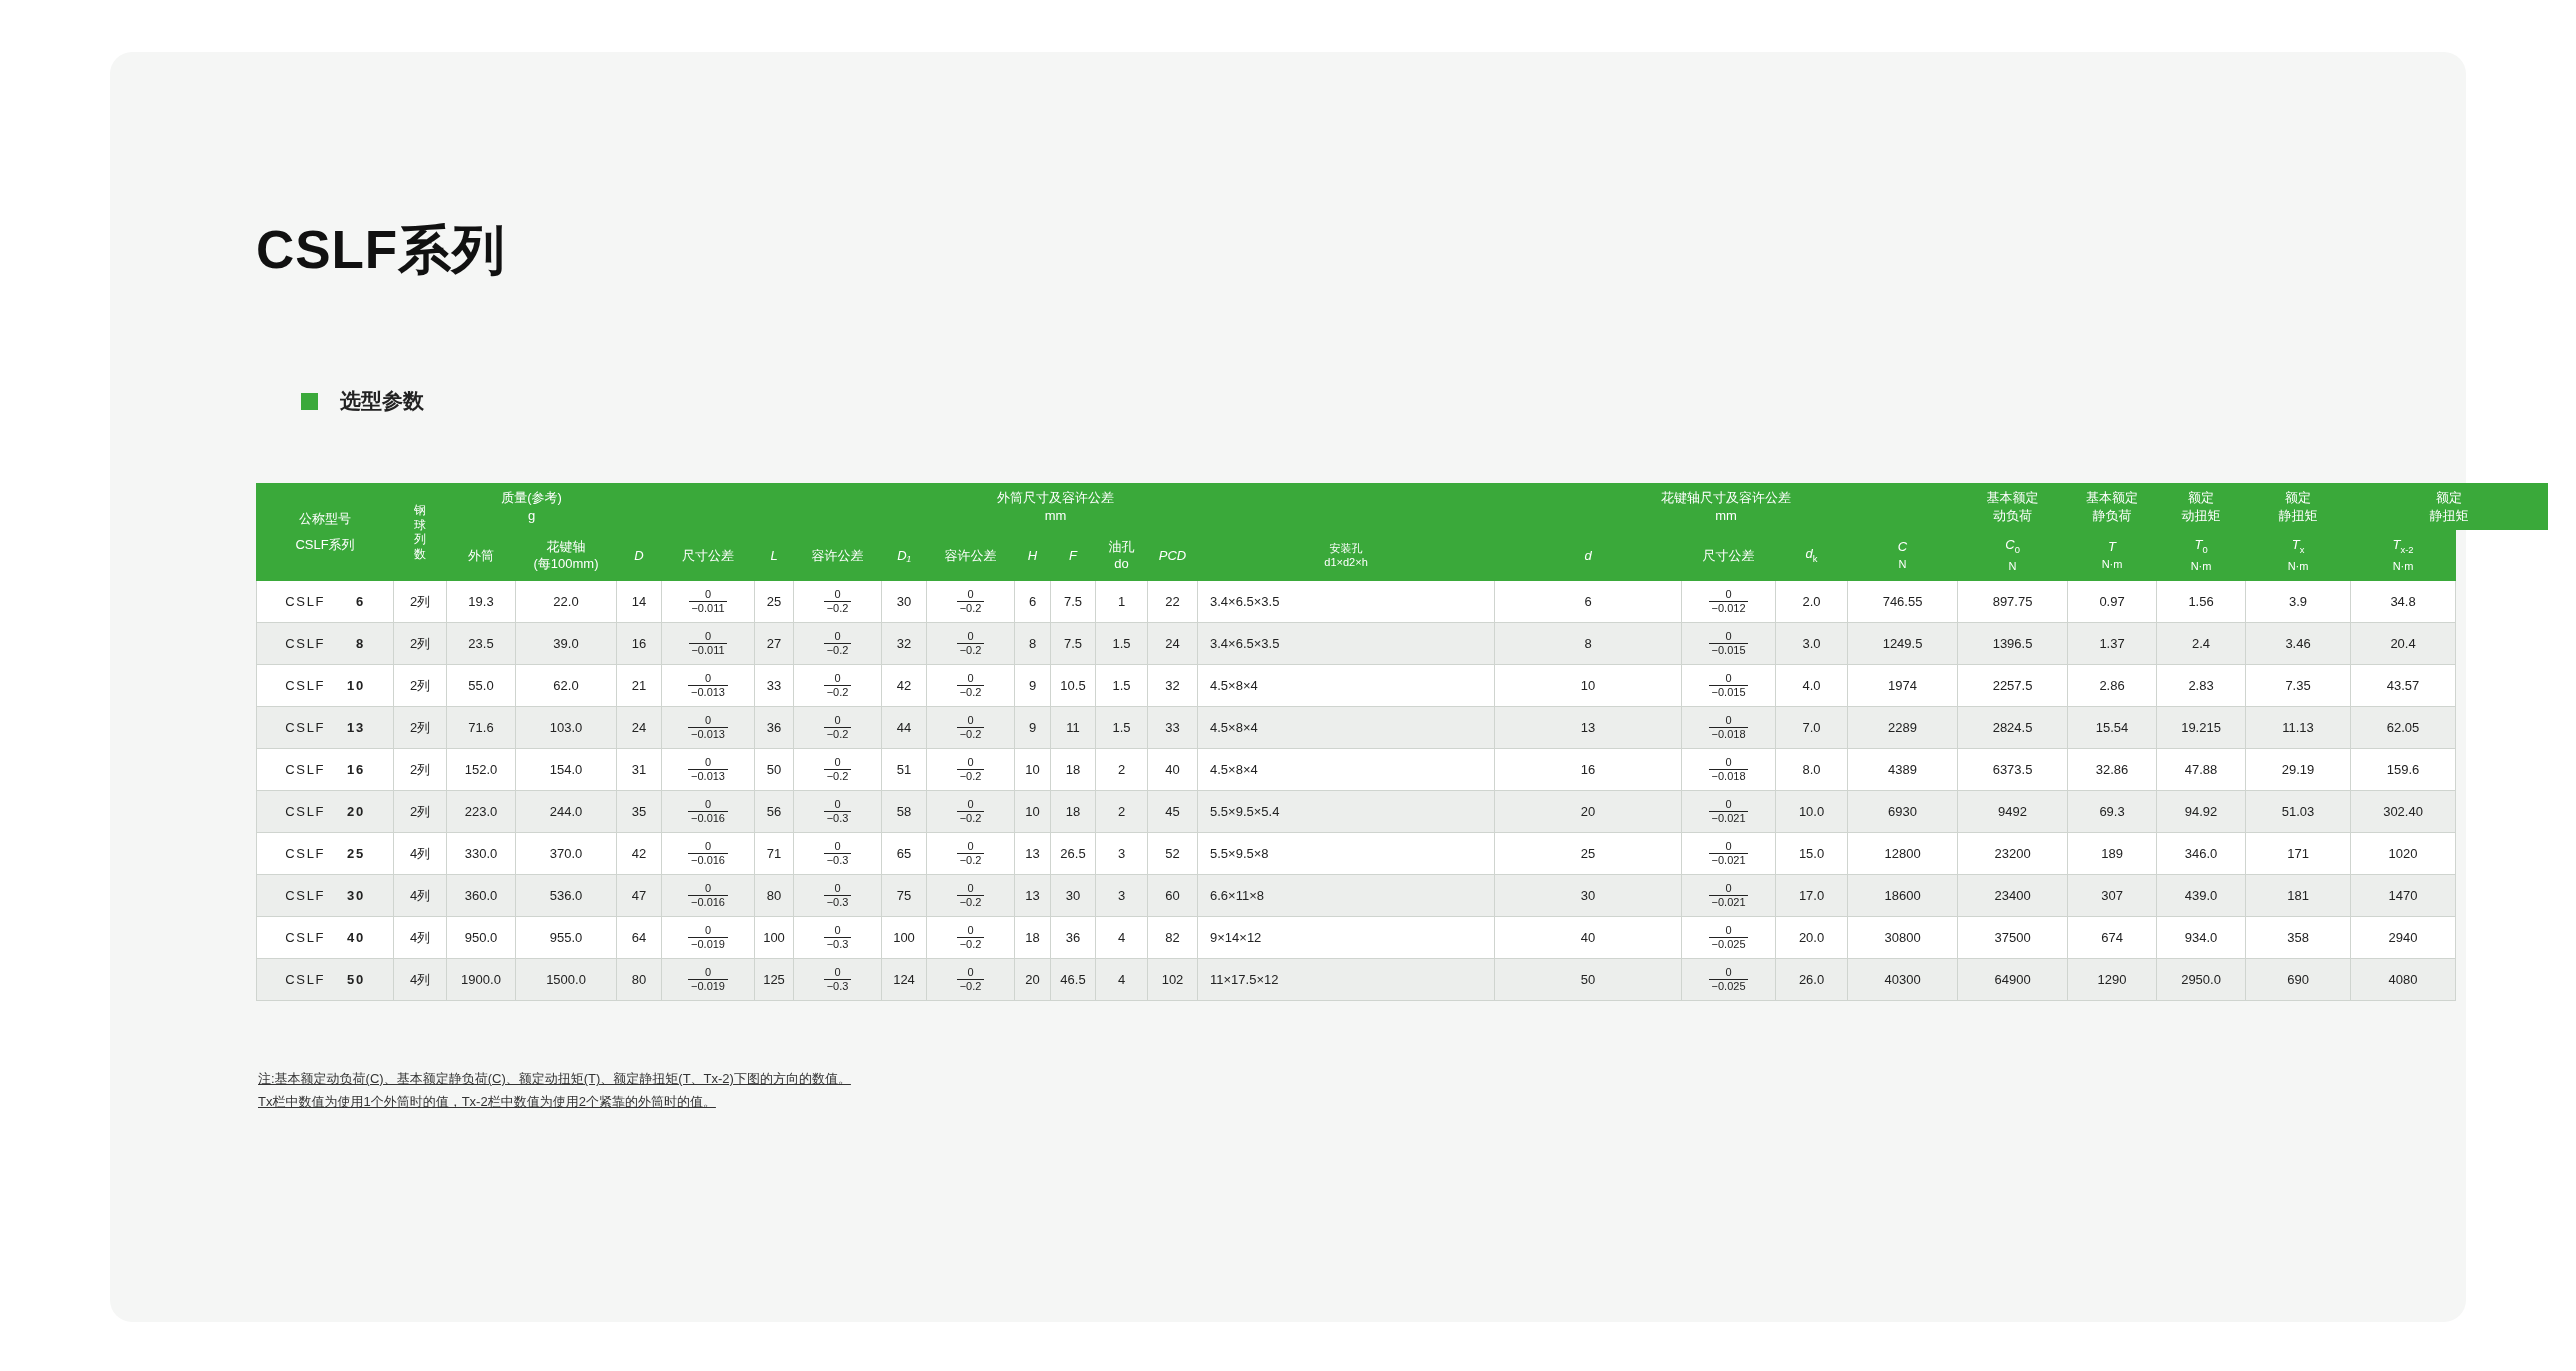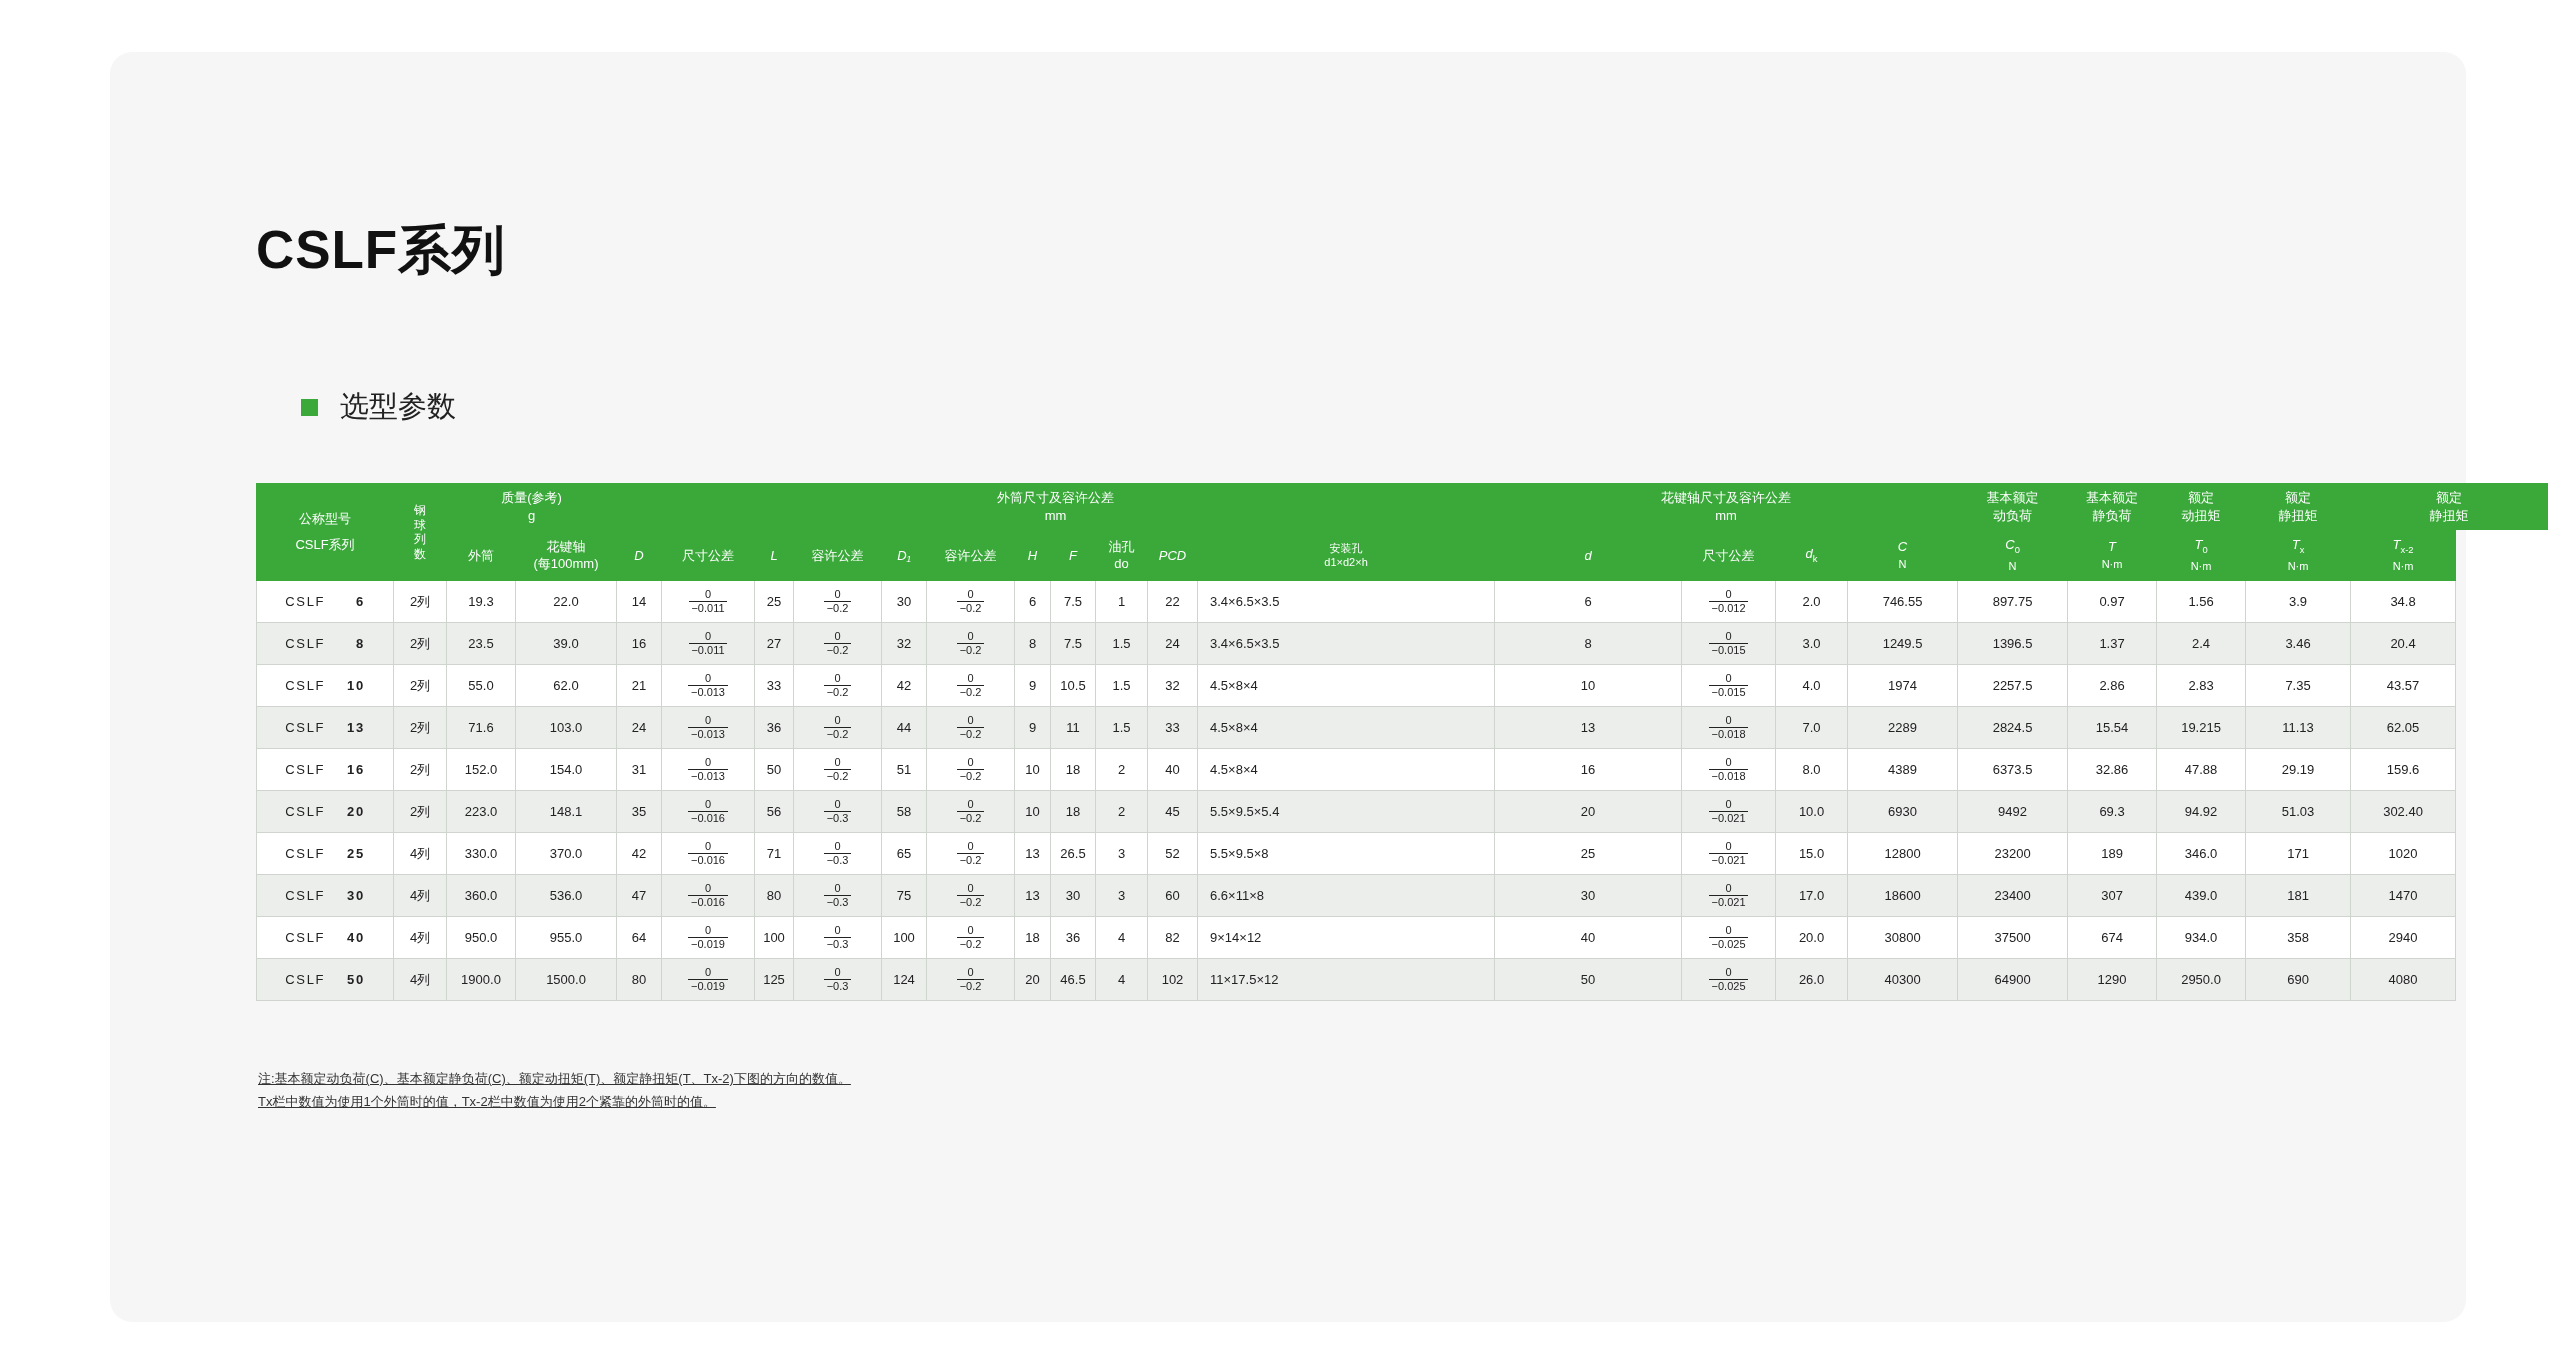--- a/index.html
+++ b/index.html
@@ -39,23 +39,23 @@
     align-items: center;
     gap: 22px;
   }
   .section-bullet {
     width: 17px;
     height: 17px;
     background: #3aa93a;
     display: inline-block;
   }
   .section-title {
-    font-size: 29px;
+    font-size: 21px;
     color: #222222;
-    font-weight: normal;
+    font-weight: bold;
   }
   .table-wrap {
     position: absolute;
     left: 146px;
     top: 431px;
     width: 2292px;
   }
   table.spec {
     border-collapse: collapse;
     width: 2292px;
@@ -348,21 +348,21 @@
             <td>6373.5</td>
             <td>32.86</td>
             <td>47.88</td>
             <td>29.19</td>
             <td>159.6</td>
           </tr>
           <tr>
             <td class="model-cell">CSLF &nbsp;<span class="num">20</span></td>
             <td>2列</td>
             <td>223.0</td>
-            <td>148.1</td>
+            <td>244.0</td>
             <td>35</td>
             <td><span class="tol"><span class="top">0</span><span class="bot">−0.016</span></span></td>
             <td>56</td>
             <td><span class="tol"><span class="top">0</span><span class="bot">−0.3</span></span></td>
             <td>58</td>
             <td><span class="tol"><span class="top">0</span><span class="bot">−0.2</span></span></td>
             <td>10</td>
             <td>18</td>
             <td>2</td>
             <td>45</td>

